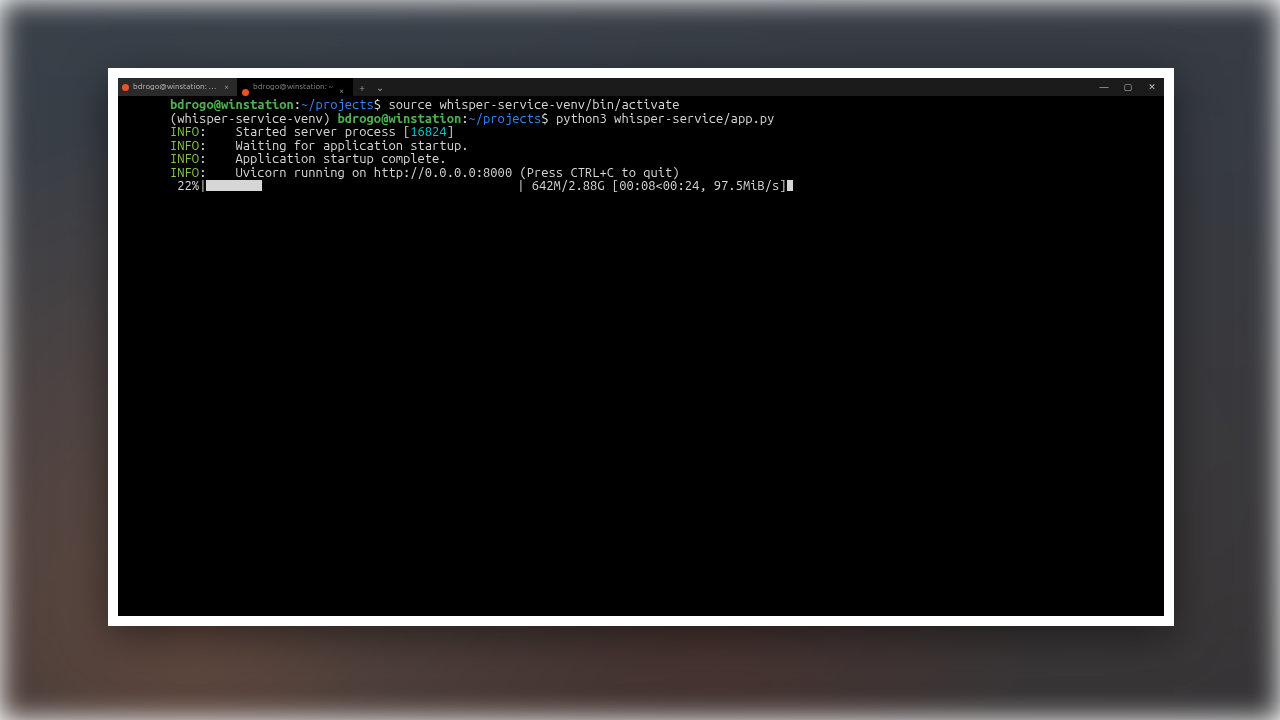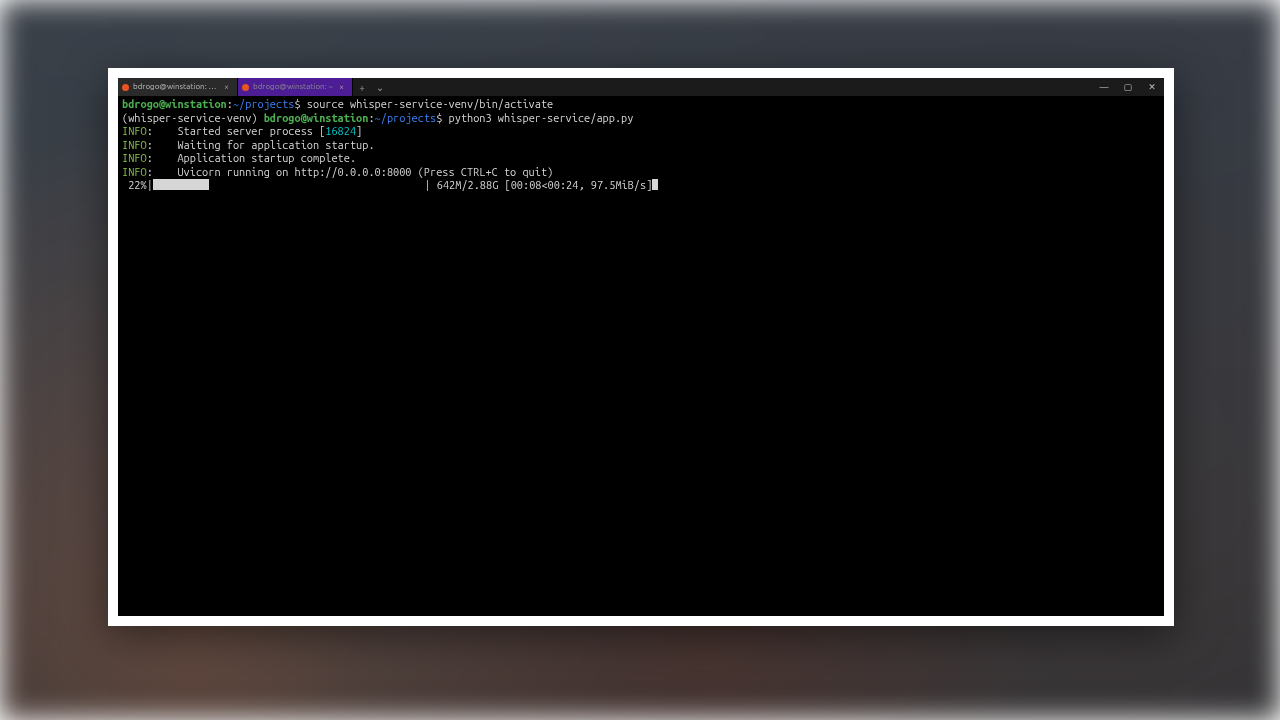--- a/index.html
+++ b/index.html
@@ -55,21 +55,21 @@
     display: flex;
     align-items: center;
     padding: 0 6px 0 4px;
     gap: 4px;
     border-right: 1px solid #000;
     max-width: 120px;
     box-sizing: border-box;
     cursor: pointer;
   }
   .tab.active { background: #2a2a2a; }
-  .tab.inactive { background: #4c1d95; color: #8a8a8a; }
+  .tab.inactive { background: #000000; color: #8a8a8a; align-items: flex-end; }
   .tab .ubuntu-dot {
     width: 7px; height: 7px; border-radius: 50%;
     background: #e95420; flex: 0 0 auto;
   }
   .tab .label {
     white-space: nowrap; overflow: hidden; text-overflow: ellipsis;
     flex: 1 1 auto; line-height: 18px;
   }
   .tab .x {
     font-size: 9px; line-height: 1; color: #9a9a9a; flex: 0 0 auto;
@@ -83,26 +83,27 @@
     position: absolute; right: 0; top: 0; height: 18px;
     display: flex; align-items: center;
   }
   .win-btn {
     width: 24px; height: 18px; display: flex; align-items: center; justify-content: center;
     color: #bdbdbd; font-size: 9px; cursor: pointer;
   }
   .term {
     flex: 1 1 auto;
     padding: 2px 4px;
-    font-size: 11px;
+    font-size: 13px;
     line-height: 13.5px;
     color: #ccc;
     white-space: pre;
     overflow: hidden;
     letter-spacing: 0;
+    margin-left: 48px;
   }
   .g  { color: #4caf50; font-weight: bold; }  
   .b  { color: #3b82f6; }                      
   .w  { color: #d6d6d6; }                      
   .c  { color: #00c8c8; }                      
   .lg { color: #8bc34a; }                      
   .bar-fill {
     display: inline-block;
     background: #d6d6d6;
     height: 11px;

